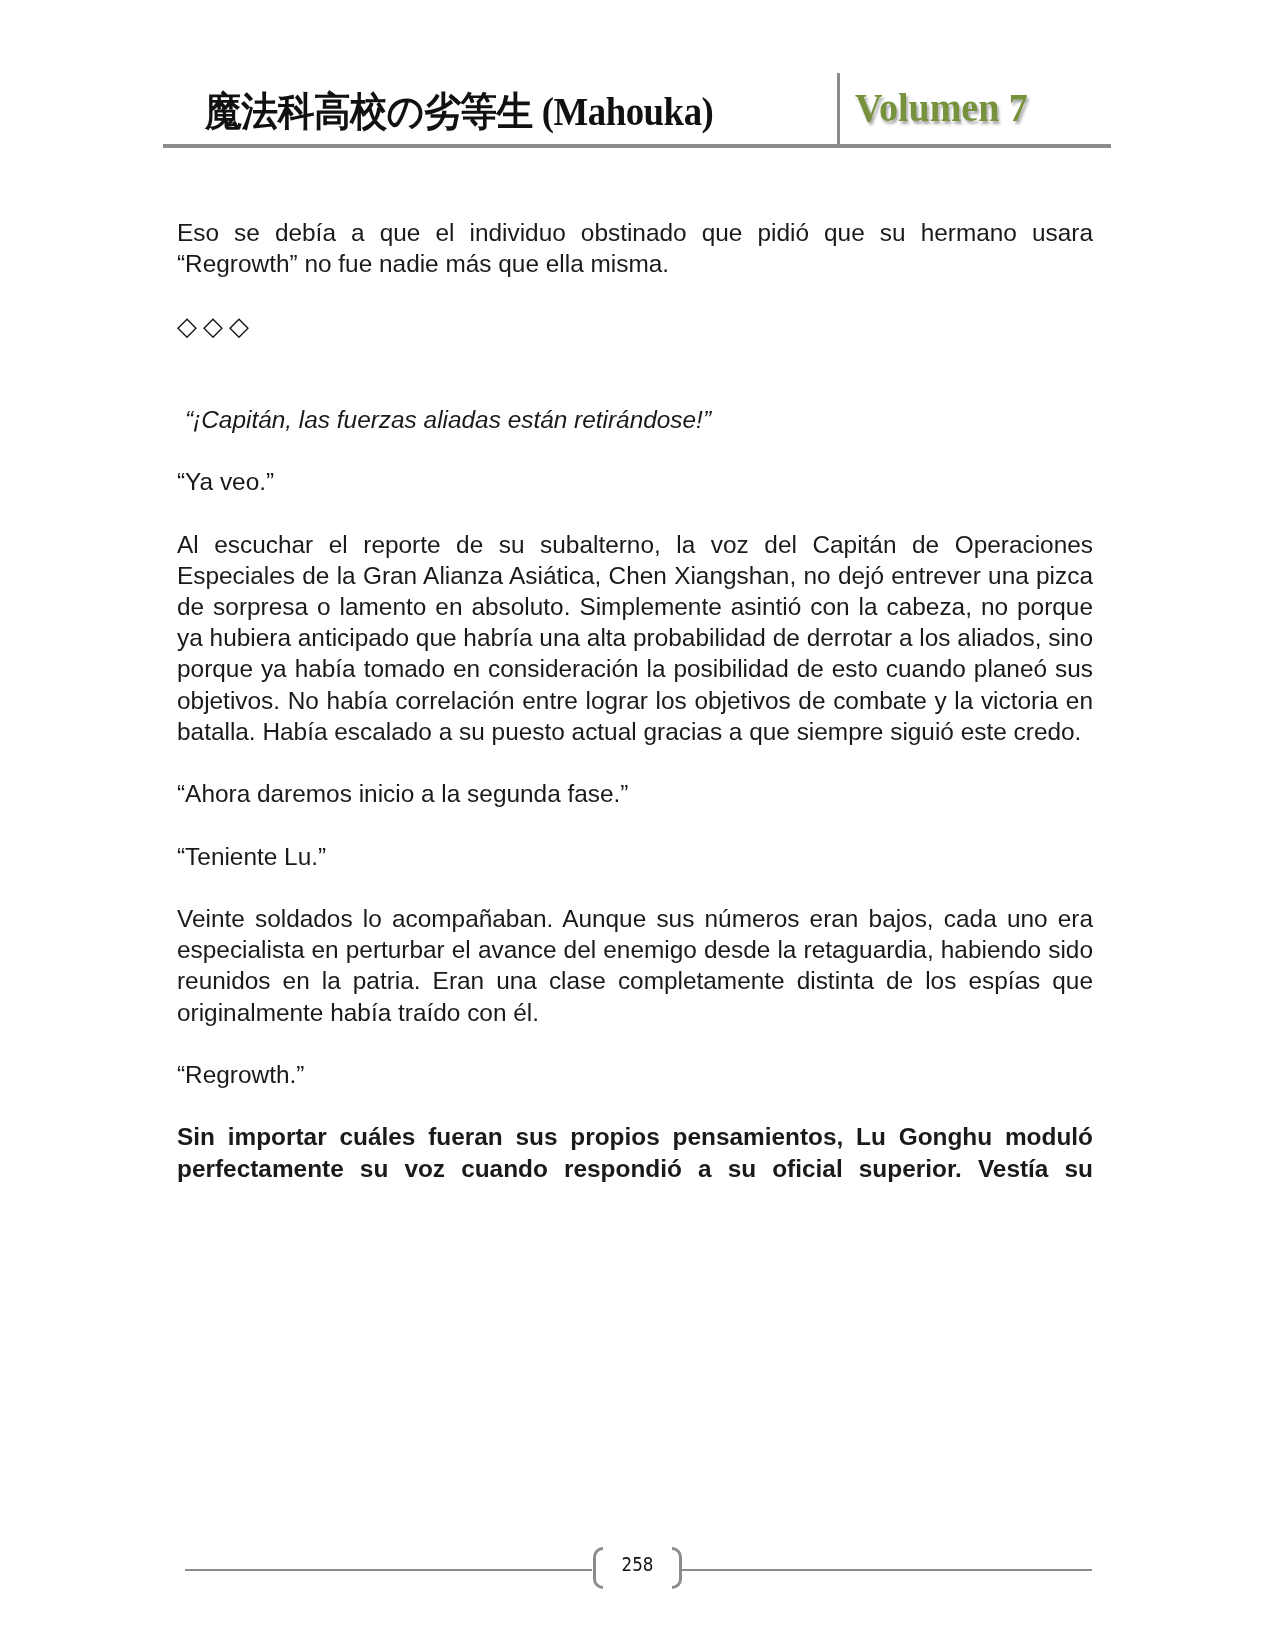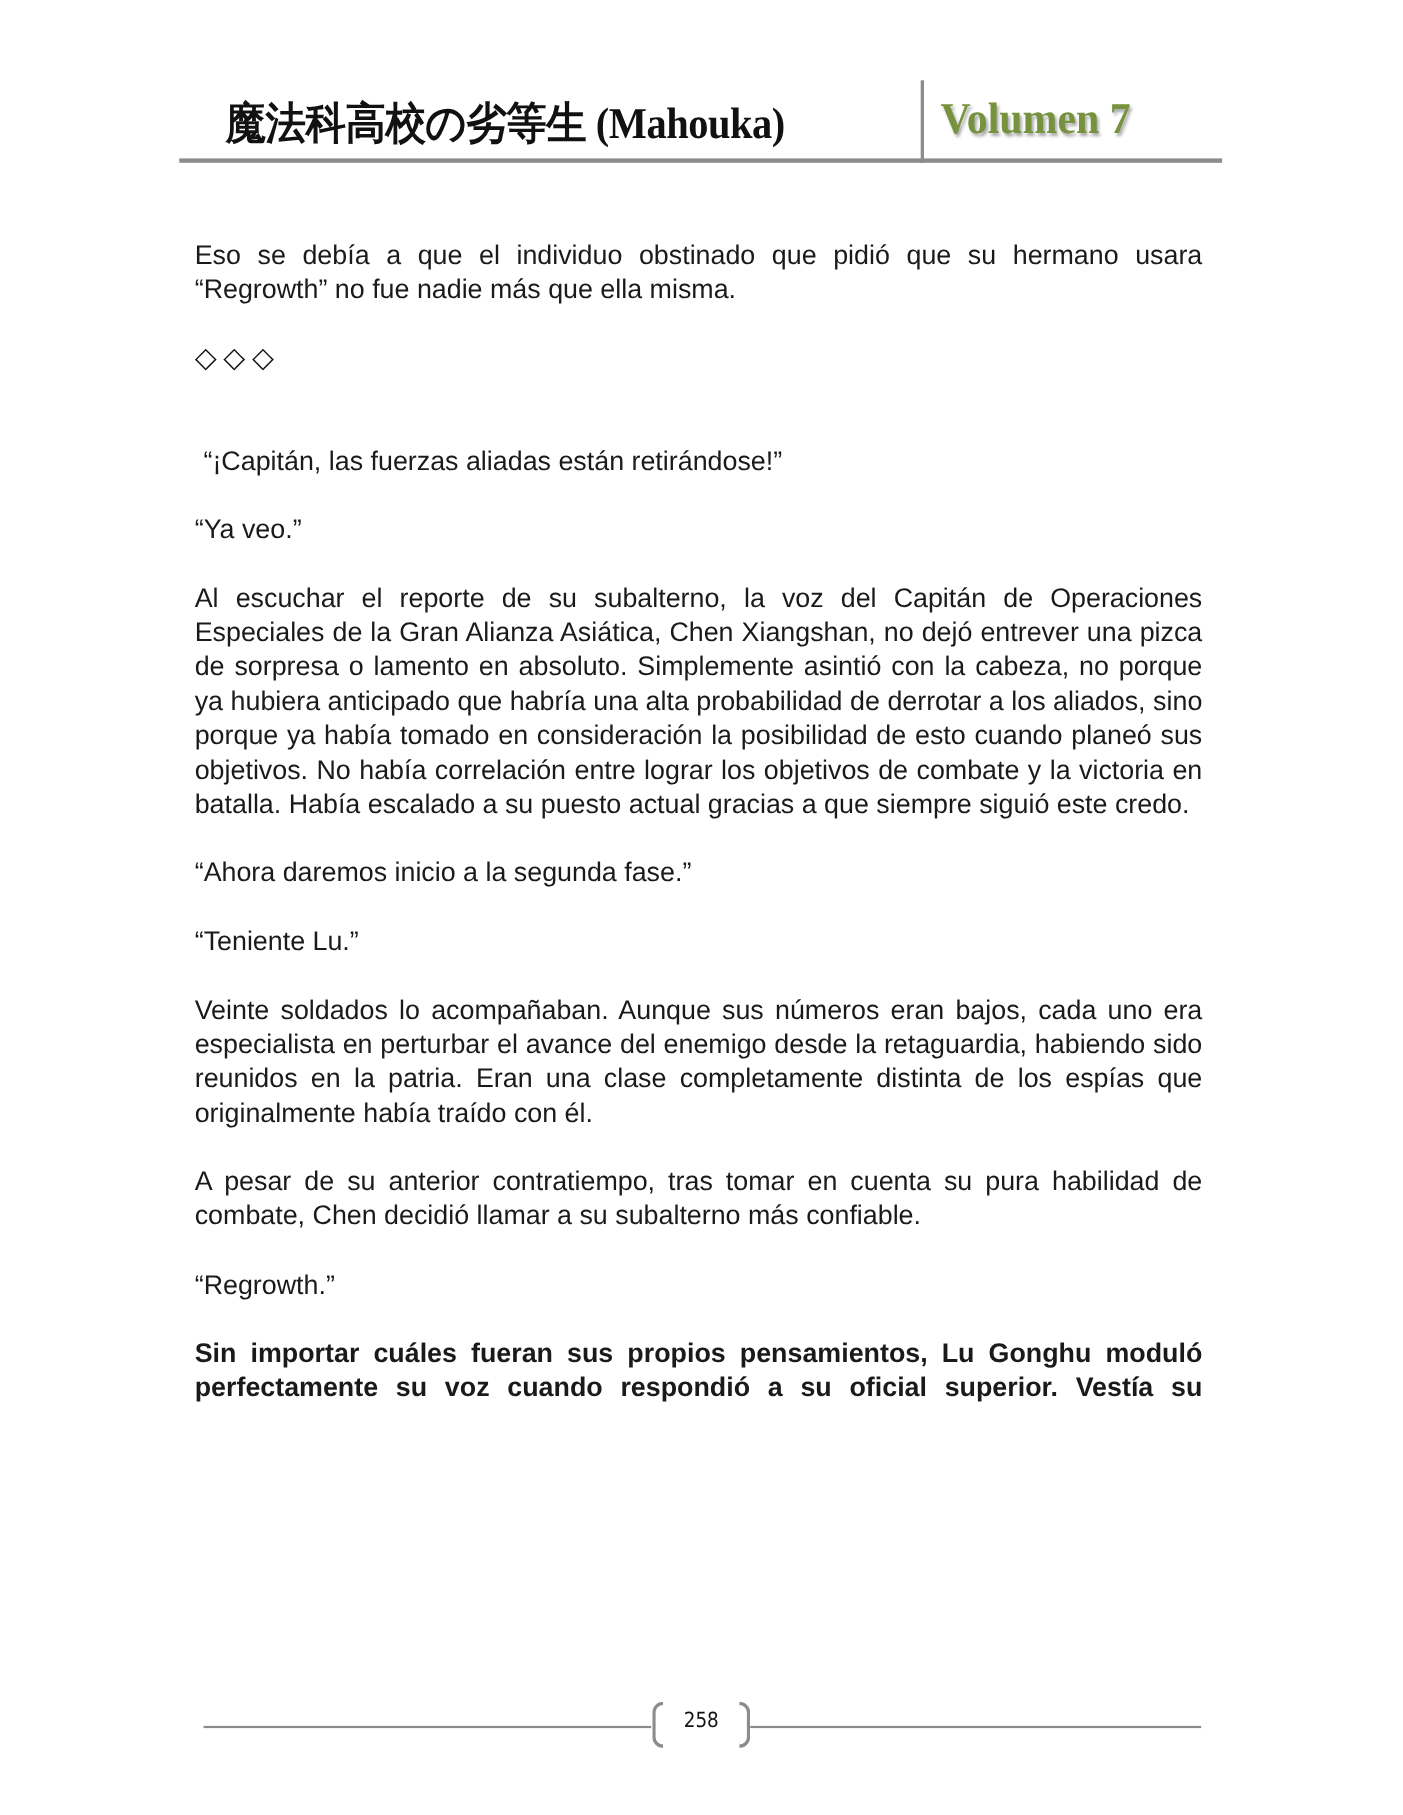--- a/index.html
+++ b/index.html
@@ -21,21 +21,21 @@
     .header-rule { position: absolute; left: 163px; top: 144px; width: 948px; height: 4px; background: #8c8c8c; }
 
     .body-text {
       position: absolute; left: 177px; top: 178px; width: 916px;
       font-family: "Liberation Sans", sans-serif; font-size: 24.4px; line-height: 31.2px;
       color: #1a1a1a;
       margin-top: 39px;
     }
     .body-text p { margin: 0 0 31.2px 0; text-align: justify; }
     .body-text p.last-line-justify { text-align-last: justify; font-weight: bold; }
-    .body-text p.indent-space { padding-left: 8px; }
+    .body-text p.indent-space { padding-left: 8px; font-style: italic; }
     .separator {
       text-align: center; font-size: 26px; letter-spacing: 6px; margin: 31px 0 62px 0 !important;
       font-family: "DejaVu Sans", sans-serif; color: #111;
     }
 
     .footer-rule-left { position: absolute; left: 185px; top: 1569px; width: 407px; height: 2px; background: #8c8c8c; }
     .footer-rule-right { position: absolute; left: 682px; top: 1569px; width: 410px; height: 2px; background: #8c8c8c; }
     .footer-bracket {
       position: absolute; top: 1547px; width: 10px; height: 42px;
       border: 3px solid #8c8c8c; box-sizing: border-box;
@@ -60,21 +60,20 @@
 
 <div class="body-text">
   <p>Eso se debía a que el individuo obstinado que pidió que su hermano usara “Regrowth” no fue nadie más que ella misma.</p>
   <p class="separator">◇◇◇</p>
   <p class="indent-space">“¡Capitán, las fuerzas aliadas están retirándose!”</p>
   <p>“Ya veo.”</p>
   <p>Al escuchar el reporte de su subalterno, la voz del Capitán de Operaciones Especiales de la Gran Alianza Asiática, Chen Xiangshan, no dejó entrever una pizca de sorpresa o lamento en absoluto. Simplemente asintió con la cabeza, no porque ya hubiera anticipado que habría una alta probabilidad de derrotar a los aliados, sino porque ya había tomado en consideración la posibilidad de esto cuando planeó sus objetivos. No había correlación entre lograr los objetivos de combate y la victoria en batalla. Había escalado a su puesto actual gracias a que siempre siguió este credo.</p>
   <p>“Ahora daremos inicio a la segunda fase.”</p>
   <p>“Teniente Lu.”</p>
   <p>Veinte soldados lo acompañaban. Aunque sus números eran bajos, cada uno era especialista en perturbar el avance del enemigo desde la retaguardia, habiendo sido reunidos en la patria. Eran una clase completamente distinta de los espías que originalmente había traído con él.</p>
-  <p>A pesar de su anterior contratiempo, tras tomar en cuenta su pura habilidad de combate, Chen decidió llamar a su subalterno más confiable.</p>
   <p>“Regrowth.”</p>
   <p class="last-line-justify">Sin importar cuáles fueran sus propios pensamientos, Lu Gonghu moduló perfectamente su voz cuando respondió a su oficial superior. Vestía su</p>
 </div>
 
 <div>
   <div class="footer-rule-left"></div>
   <div class="footer-bracket left"></div>
   <div class="page-number">258</div>
   <div class="footer-bracket right"></div>
   <div class="footer-rule-right"></div>

